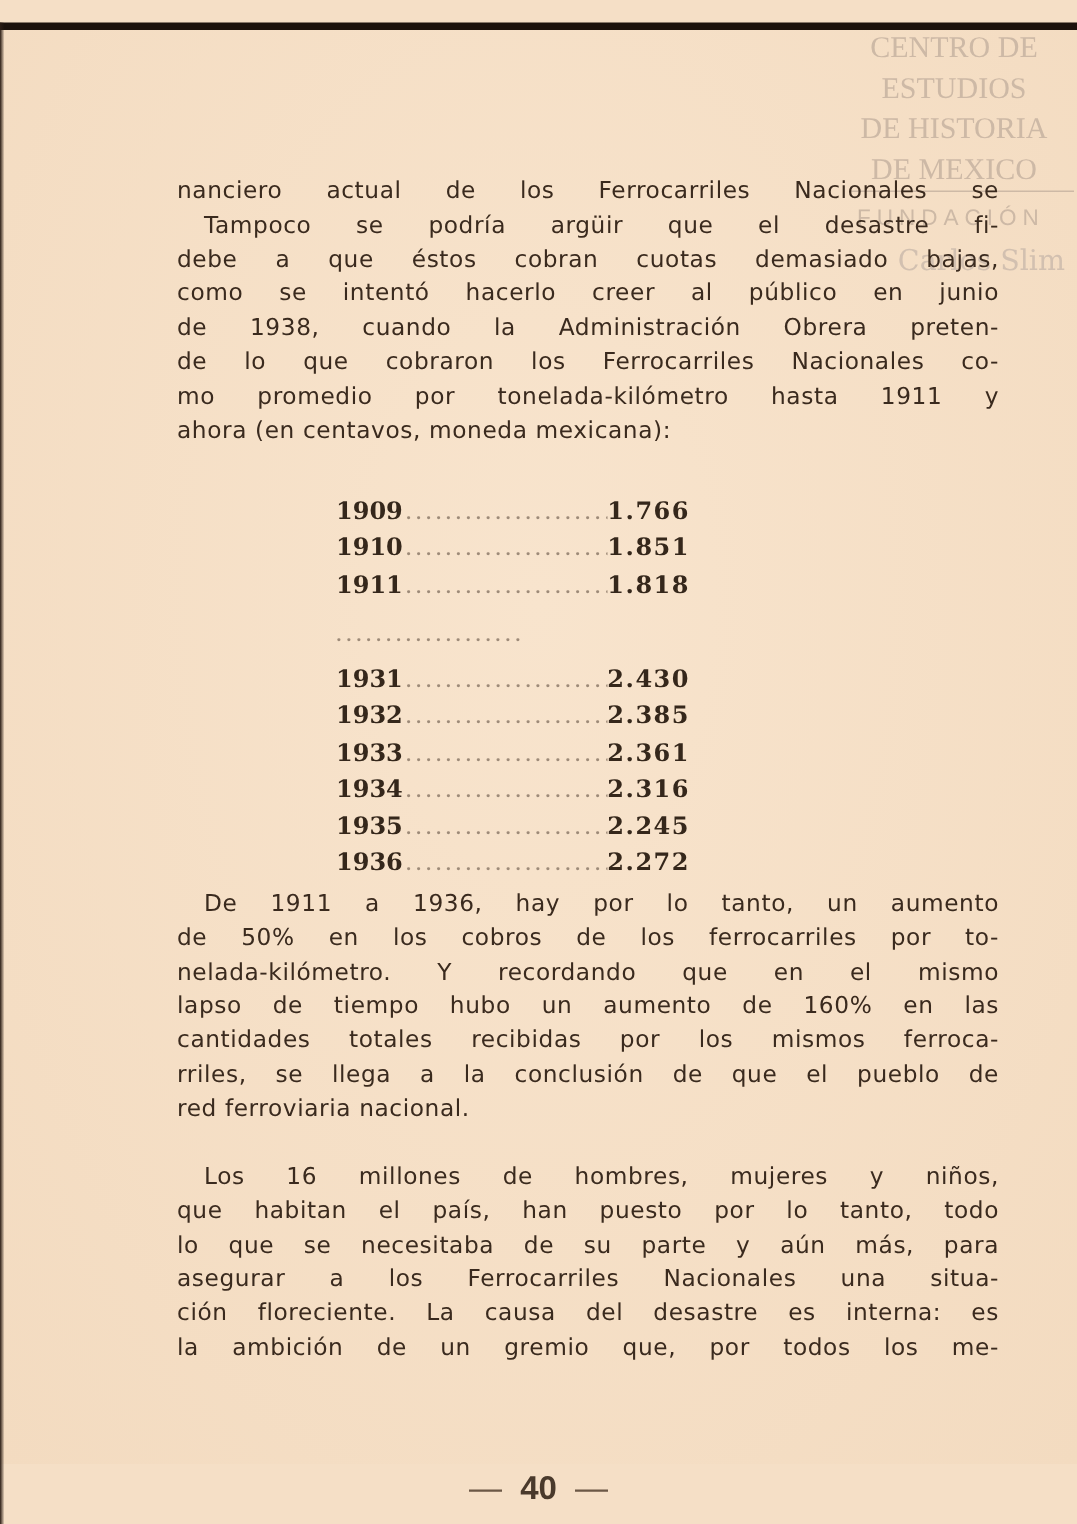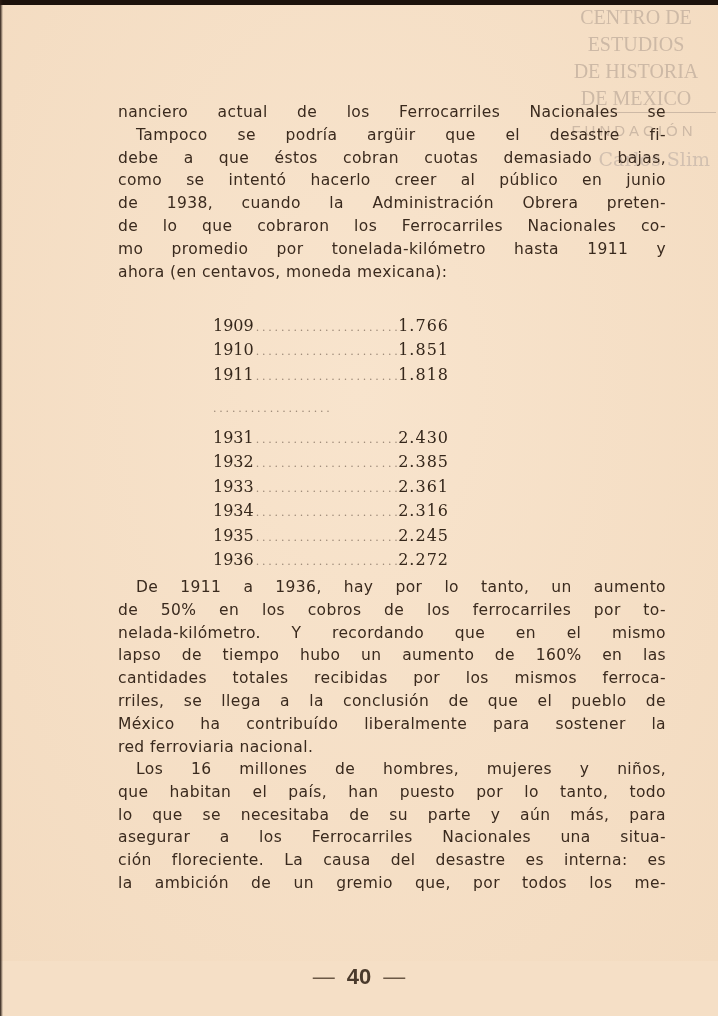--- a/index.html
+++ b/index.html
@@ -7,20 +7,21 @@
       width: 718px; height: 1016px; overflow: hidden;
       background: #f5dfc6;
     }
     .page {
       position: relative;
       width: 718px; height: 961px;
       background: #f6e0c8;
       background-image: radial-gradient(ellipse at 50% 40%, #f8e4cd 0%, #f3dbc0 100%);
       font-family: "DejaVu Sans", sans-serif;
       color: #3a2a1e;
+      margin-top: 15px;
     }
     .top-edge {
       position: absolute; left: 0; top: 0; width: 718px; height: 5px;
       background: #1c120c;
     }
     .left-edge {
       position: absolute; left: 0; top: 0; width: 3px; height: 1016px;
       background: linear-gradient(to right, #2a1c14, transparent);
     }
     .watermark {
@@ -51,24 +52,25 @@
       text-align: justify;
       letter-spacing: 0.4px;
     }
     .line {
       display: block; text-align: justify; text-align-last: justify;
       white-space: nowrap; overflow: visible;
     }
     .line.last { text-align-last: left; }
     .line.indent { padding-left: 18px; }
     .table {
-      position: absolute; left: 213px; width: 236px;
+      position: absolute; left: 224px; width: 236px;
       font-family: "DejaVu Serif", serif;
       font-size: 16px; line-height: 22.4px;
       color: #35271b;
+      font-weight: bold;
     }
     .trow { display: flex; align-items: baseline; }
     .trow .year { flex: 0 0 auto; }
     .trow .dots {
       flex: 1 1 auto; overflow: hidden; white-space: nowrap;
       color: #9d8a78; font-size: 11px; letter-spacing: 2.8px; padding: 0 2px;
     }
     .trow .val { flex: 0 0 auto; letter-spacing: 1px; }
     .sep-dots {
       font-size: 11px; color: #9d8a78; letter-spacing: 2.8px; white-space: nowrap;
@@ -161,21 +163,20 @@
     </div>
   </div>
 
   <div class="text-block" style="top:576px;">
     <span class="line indent">De 1911 a 1936, hay por lo tanto, un aumento</span>
     <span class="line">de 50% en los cobros de los ferrocarriles por to-</span>
     <span class="line">nelada-kilómetro. Y recordando que en el mismo</span>
     <span class="line">lapso de tiempo hubo un aumento de 160% en las</span>
     <span class="line">cantidades totales recibidas por los mismos ferroca-</span>
     <span class="line">rriles, se llega a la conclusión de que el pueblo de</span>
-    <span class="line">México ha contribuído liberalmente para sostener la</span>
     <span class="line last">red ferroviaria nacional.</span>
   </div>
 
   <div class="text-block" style="top:758px;">
     <span class="line indent">Los 16 millones de hombres, mujeres y niños,</span>
     <span class="line">que habitan el país, han puesto por lo tanto, todo</span>
     <span class="line">lo que se necesitaba de su parte y aún más, para</span>
     <span class="line">asegurar a los Ferrocarriles Nacionales una situa-</span>
     <span class="line">ción floreciente. La causa del desastre es interna: es</span>
     <span class="line">la ambición de un gremio que, por todos los me-</span>

